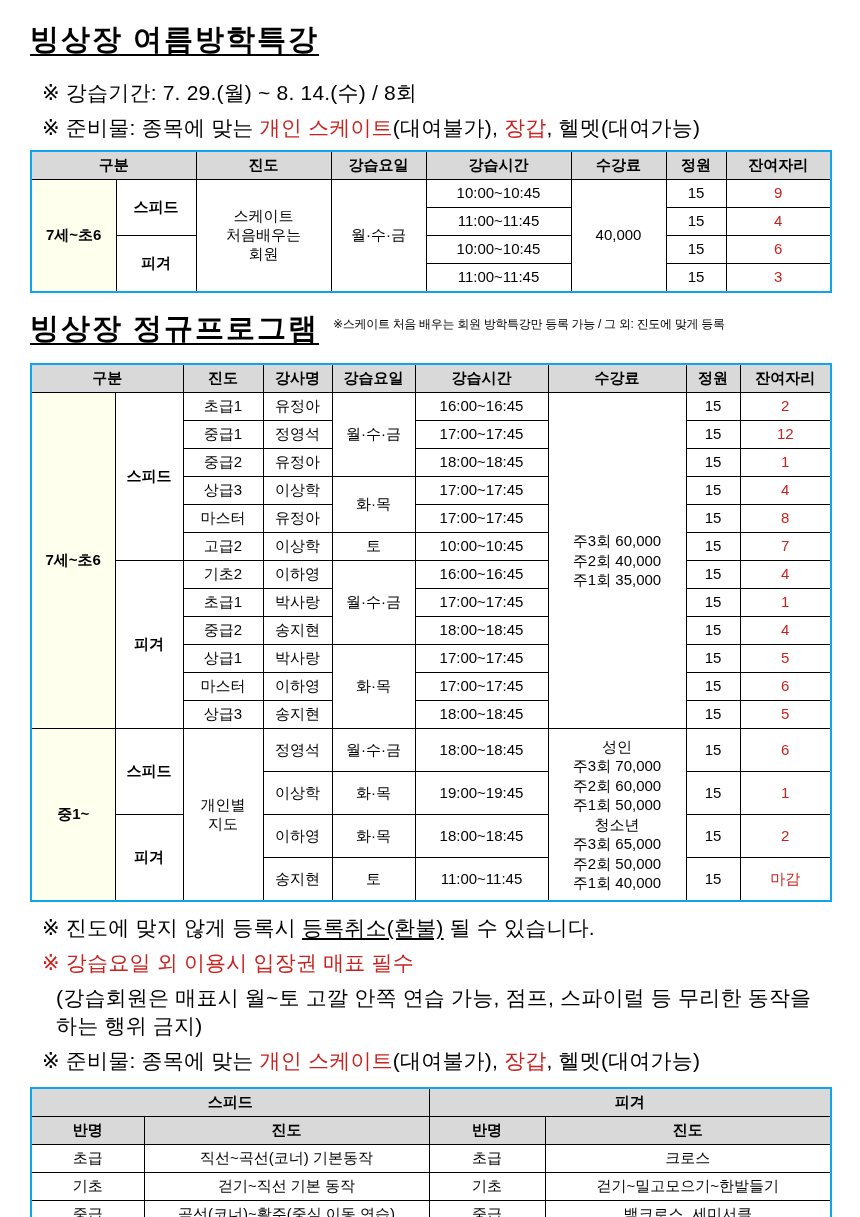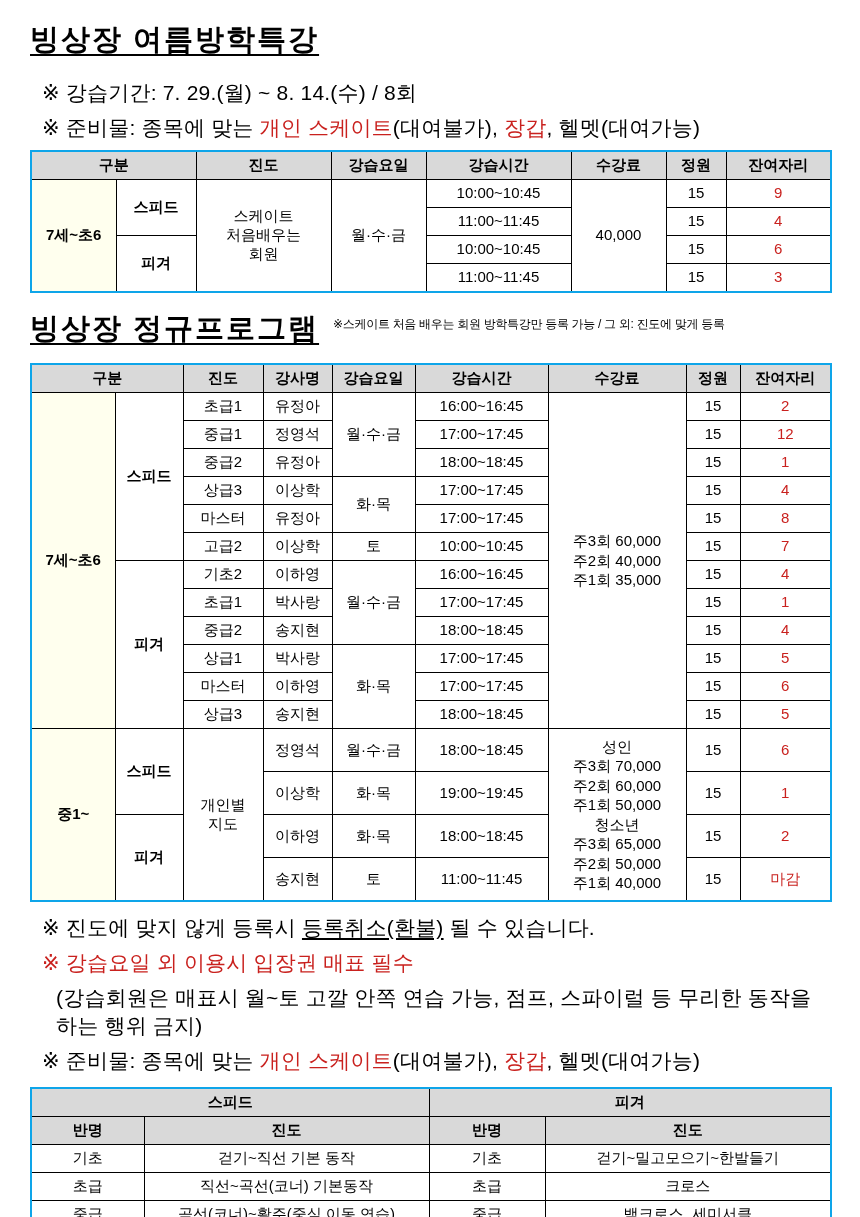--- a/index.html
+++ b/index.html
@@ -306,32 +306,32 @@
       <th colspan="2">스피드</th>
       <th colspan="2">피겨</th>
     </tr>
     <tr>
       <th>반명</th>
       <th>진도</th>
       <th>반명</th>
       <th>진도</th>
     </tr>
     <tr class="std">
+      <td>초급</td>
+      <td>직선~곡선(코너) 기본동작</td>
+      <td>초급</td>
+      <td>크로스</td>
+    </tr>
+    <tr class="std">
       <td>기초</td>
       <td>걷기~직선 기본 동작</td>
       <td>기초</td>
       <td>걷기~밀고모으기~한발들기</td>
     </tr>
     <tr class="std">
-      <td>초급</td>
-      <td>직선~곡선(코너) 기본동작</td>
-      <td>초급</td>
-      <td>크로스</td>
-    </tr>
-    <tr class="std">
       <td>중급</td>
       <td>곡선(코너)~활주(중심 이동 연습)</td>
       <td>중급</td>
       <td>백크로스, 세미서클</td>
     </tr>
     <tr class="std">
       <td>상급</td>
       <td>활주(직선·코너 구간 익히기)</td>
       <td>상급</td>
       <td>8자 크로스, 원스핀, 버니홉 점프</td>

